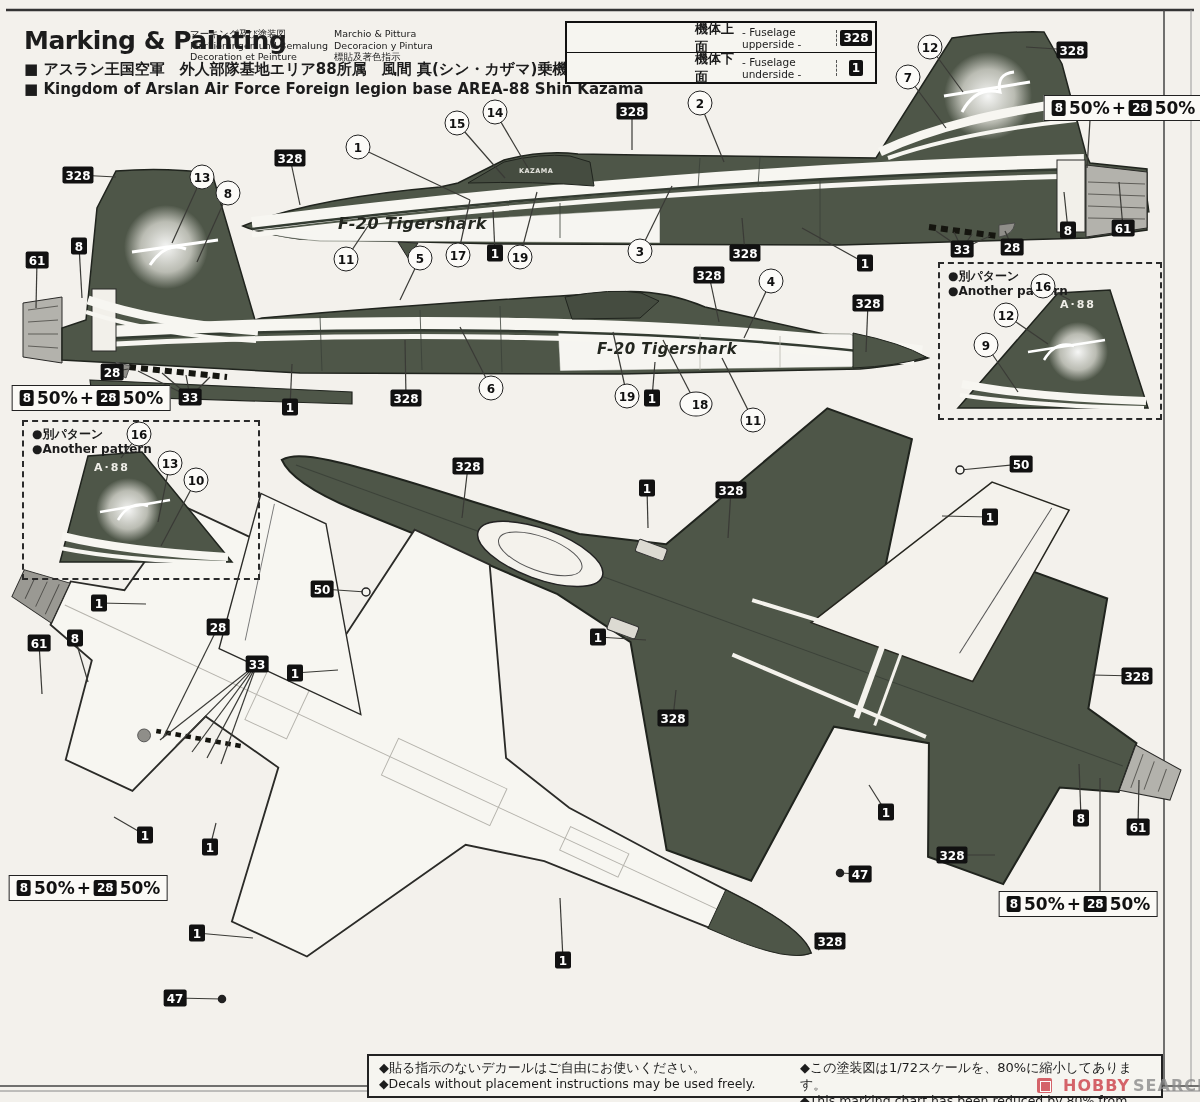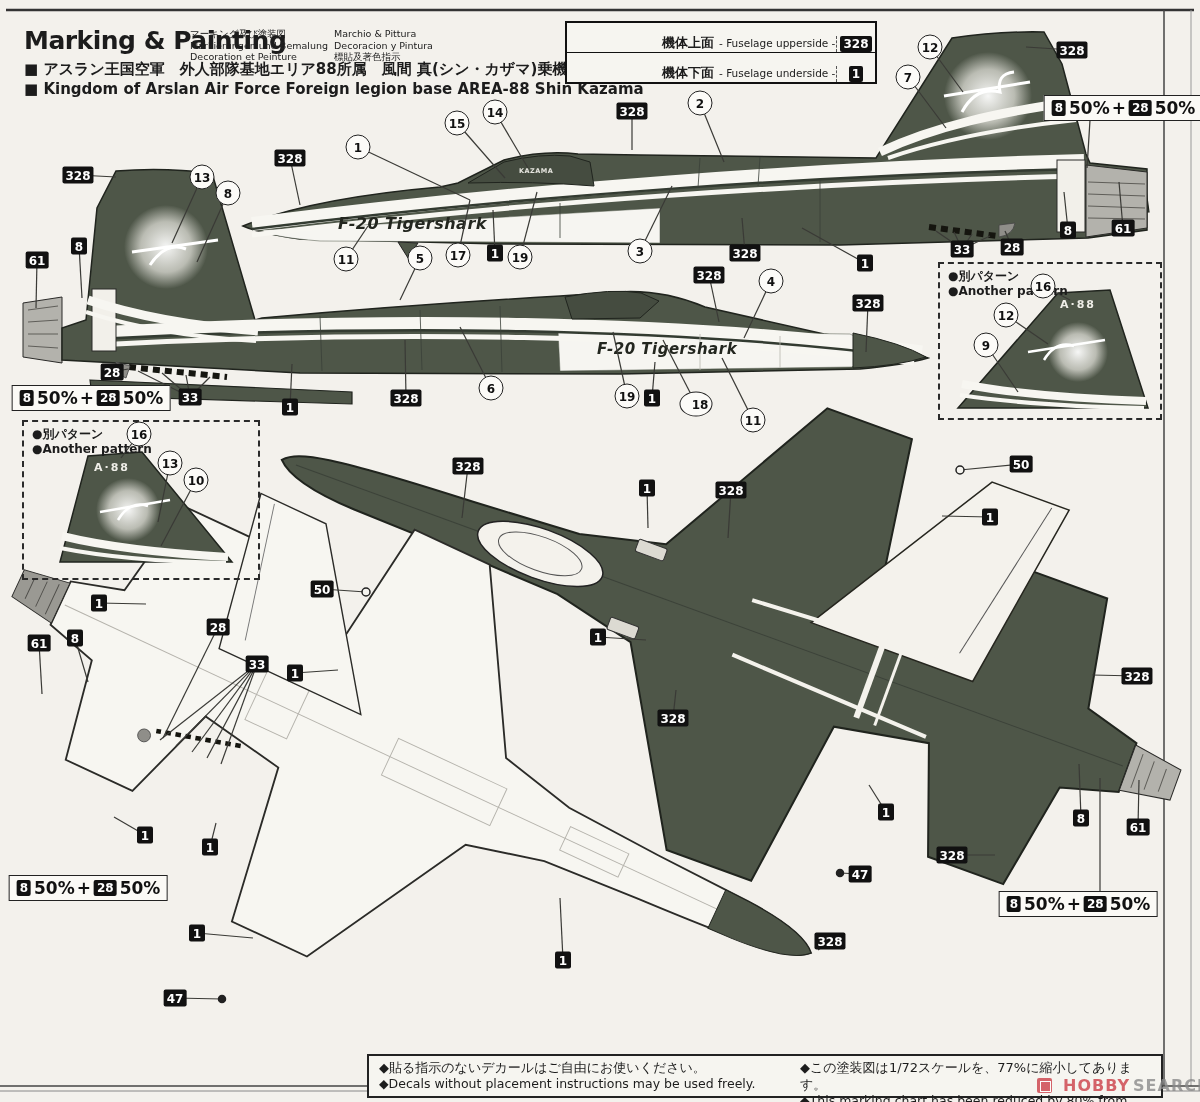--- a/index.html
+++ b/index.html
@@ -16,21 +16,21 @@
   .hdr{position:absolute;left:0;top:0;width:560px;height:100px;z-index:2;}
   .title{position:absolute;left:24px;top:26px;font-size:25px;font-weight:bold;letter-spacing:-.5px;}
   .sub{position:absolute;top:28px;font-size:9.5px;line-height:11.5px;color:#222;}
   .s1{left:190px;} .s2{left:334px;}
   .subject{position:absolute;left:24px;white-space:nowrap;}
   .subject.jp{top:60px;font-size:15px;font-weight:bold;}
   .subject.en{top:80px;font-size:15px;font-weight:600;}
 
   
   .legend{position:absolute;left:565px;top:21px;width:308px;border:2px solid #111;z-index:2;background:#f6f5f0;}
-  .lrow{display:flex;align-items:flex-end;height:29px;}
+  .lrow{display:flex;align-items:center;height:29px;padding-left:33px;}
   .lrow+.lrow{border-top:1.5px solid #111;}
   .lsw{width:86px;border-right:1.5px solid #111;}
   .llab{flex:1;display:flex;align-items:center;gap:5px;padding-left:8px;}
   .llab .jp{font-size:13px;font-weight:bold;}
   .llab .en{font-size:10.5px;}
   .lbadge{width:38px;display:flex;align-items:center;justify-content:center;border-left:1px dashed #555;}
 
   
   #markers{position:absolute;left:0;top:0;width:100%;height:100%;z-index:5;pointer-events:none;}
   .mk{position:absolute;transform:translate(-50%,-50%);display:flex;align-items:center;justify-content:center;}
@@ -327,21 +327,21 @@
     <div>●Another pattern</div>
   </div>
 </div>
 
 <div class="notes">
   <div class="ncell nc1">
     <div class="jp">◆貼る指示のないデカールはご自由にお使いください。</div>
     <div class="en">◆Decals without placement instructions may be used freely.</div>
   </div>
   <div class="ncell nc2">
-    <div class="jp">◆この塗装図は1/72スケールを、77%に縮小してあります。</div>
+    <div class="jp">◆この塗装図は1/72スケールを、80%に縮小してあります。</div>
     <div class="en">◆This marking chart has been reduced by 80% from 1/72 scale.</div>
   </div>
 </div>
 
 <div class="wm">
   <span class="wmicon"></span>
   <span class="wmt1">HOBBY</span>
   <span class="wmt2">SEARCH</span>
 </div>
 

